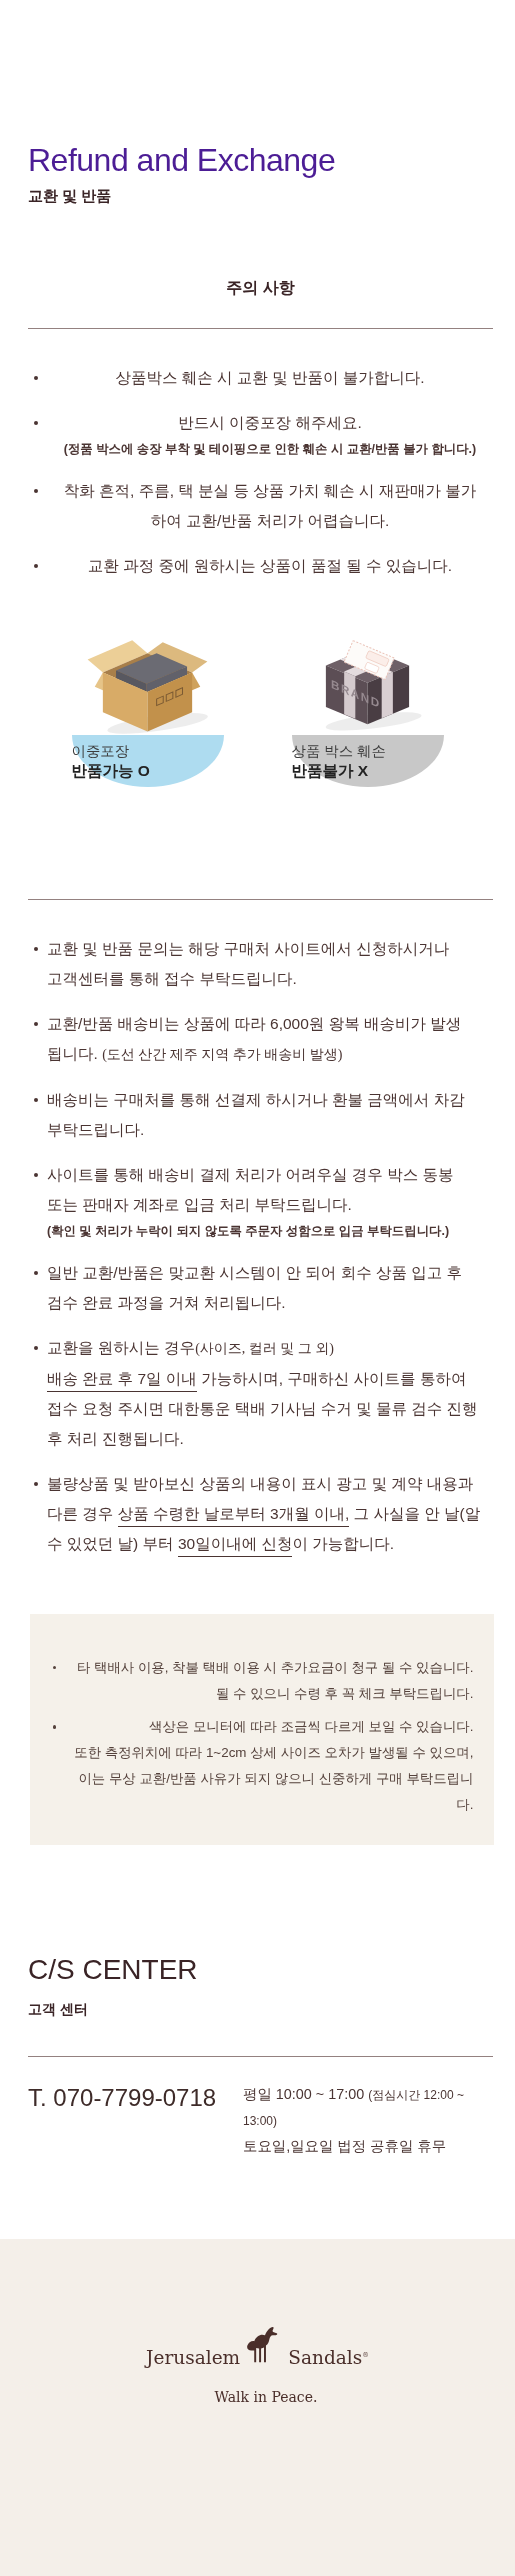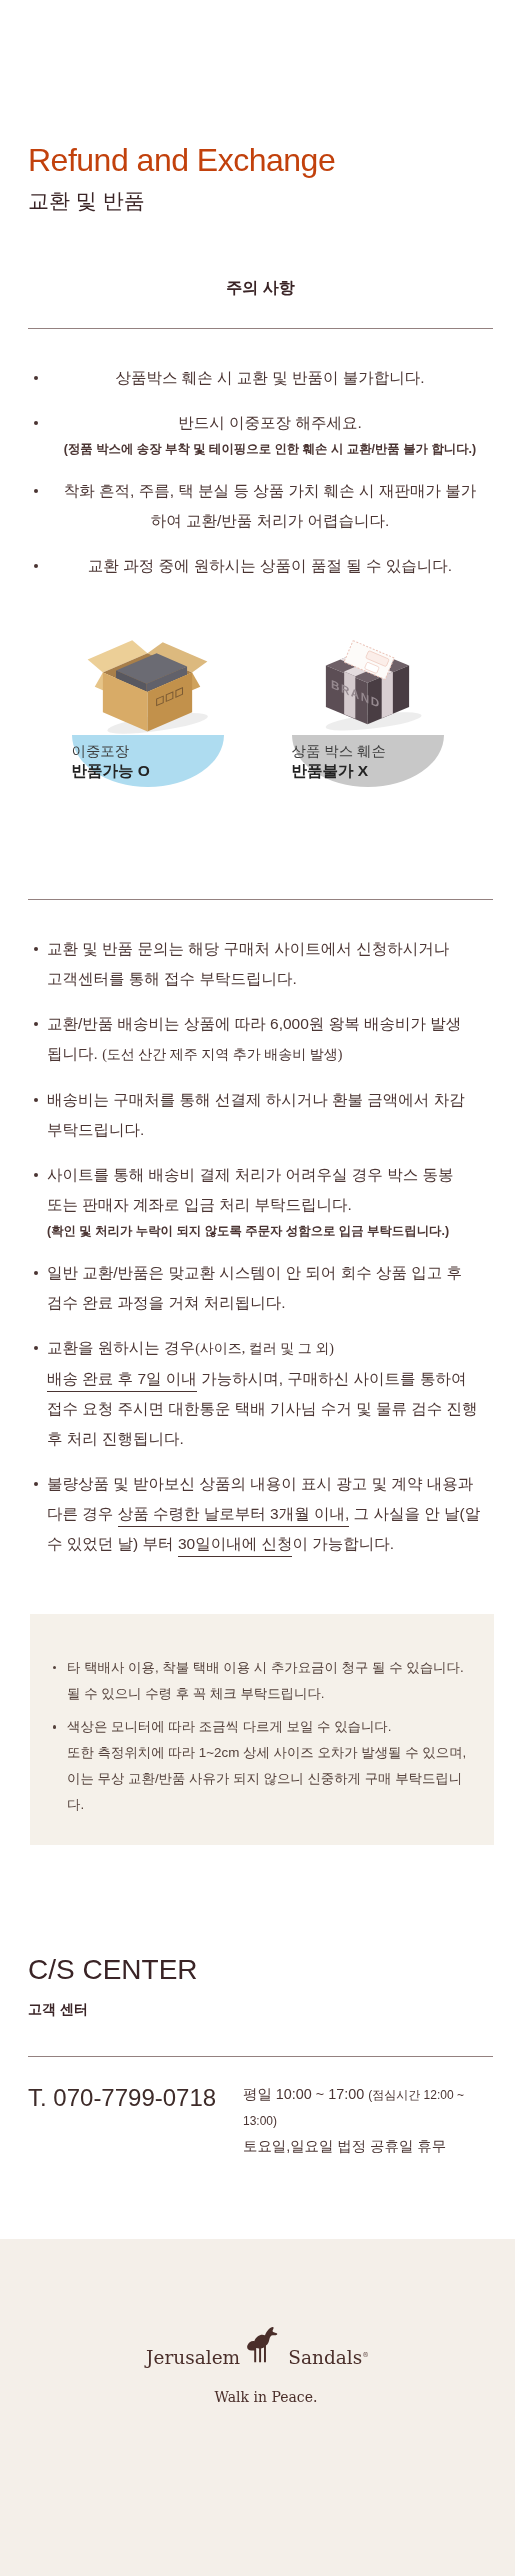--- a/index.html
+++ b/index.html
@@ -3,22 +3,22 @@
 <meta charset="utf-8">
 <style>
   html,body{margin:0;padding:0;background:#ffffff;}
   .page{
     position:relative;width:515px;height:2595px;background:#ffffff;
     font-family:"Liberation Sans","DejaVu Sans",sans-serif;
     color:#4a3432;overflow:hidden;
   }
   
   #sec-header{position:absolute;top:142px;left:28px;}
-  .page-title{font-size:32px;font-weight:500;letter-spacing:-0.5px;color:#c2410c;line-height:36px;}
-  .page-subtitle{margin-top:9.3px;font-size:21px;font-weight:400;color:#3a2426;}
+  .page-title{font-size:32px;font-weight:500;letter-spacing:-0.5px;color:#4c1d95;line-height:36px;}
+  .page-subtitle{margin-top:9.3px;font-size:15px;font-weight:700;color:#3a2426;}
   
   .section{position:absolute;left:28px;width:465px;}
   .sec-heading{font-size:16px;font-weight:700;color:#3a2426;line-height:20.6px;}
   .divider{margin-top:29px;border-top:1px solid #948180;height:0;}
   ul.bullets{list-style:none;margin:34px 0 0 0;padding:0;}
   ul.bullets li{position:relative;padding-left:19px;font-size:15.5px;line-height:30px;margin-bottom:15px;}
   ul.bullets li::before{
     content:"";position:absolute;left:5.7px;top:13.4px;width:4.1px;height:4.1px;
     border-radius:50%;background:#4a3432;
   }
@@ -42,21 +42,21 @@
   #notice-box{
     position:absolute;top:1614px;left:30px;width:464px;height:231px;
     background:#f5f1ea;box-sizing:border-box;padding:41px 20.6px 0 16.5px;
   }
   #notice-box ul{list-style:none;margin:0;padding:0;}
   #notice-box li{position:relative;padding-left:20.6px;font-size:13.4px;line-height:26px;margin-bottom:7.2px;color:#55423c;}
   #notice-box li::before{
     content:"";position:absolute;left:6.2px;top:11.3px;width:3.1px;height:3.1px;
     border-radius:50%;background:#55423c;
   }
-  #notice-box .nline{min-height:26px;}
+  #notice-box .nline{min-height:26px;text-align:right;}
   
   #sec-cs{position:absolute;top:1954px;left:28px;width:465px;}
   .cs-title{font-size:28px;font-weight:500;color:#3a2426;line-height:31px;letter-spacing:0px;}
   .cs-sub{margin-top:15.5px;font-size:14px;font-weight:700;color:#3a2426;line-height:17.5px;}
   #sec-cs .divider{margin-top:38px;}
   .cs-row{margin-top:25px;display:flex;align-items:flex-start;}
   .cs-phone{width:215px;font-size:24px;line-height:32px;color:#3e2b29;letter-spacing:0;}
   .cs-hours{flex:1;color:#4a3432;}
   .hours-line{font-size:14.4px;line-height:25px;}
   .hours-note{font-size:12px;}

